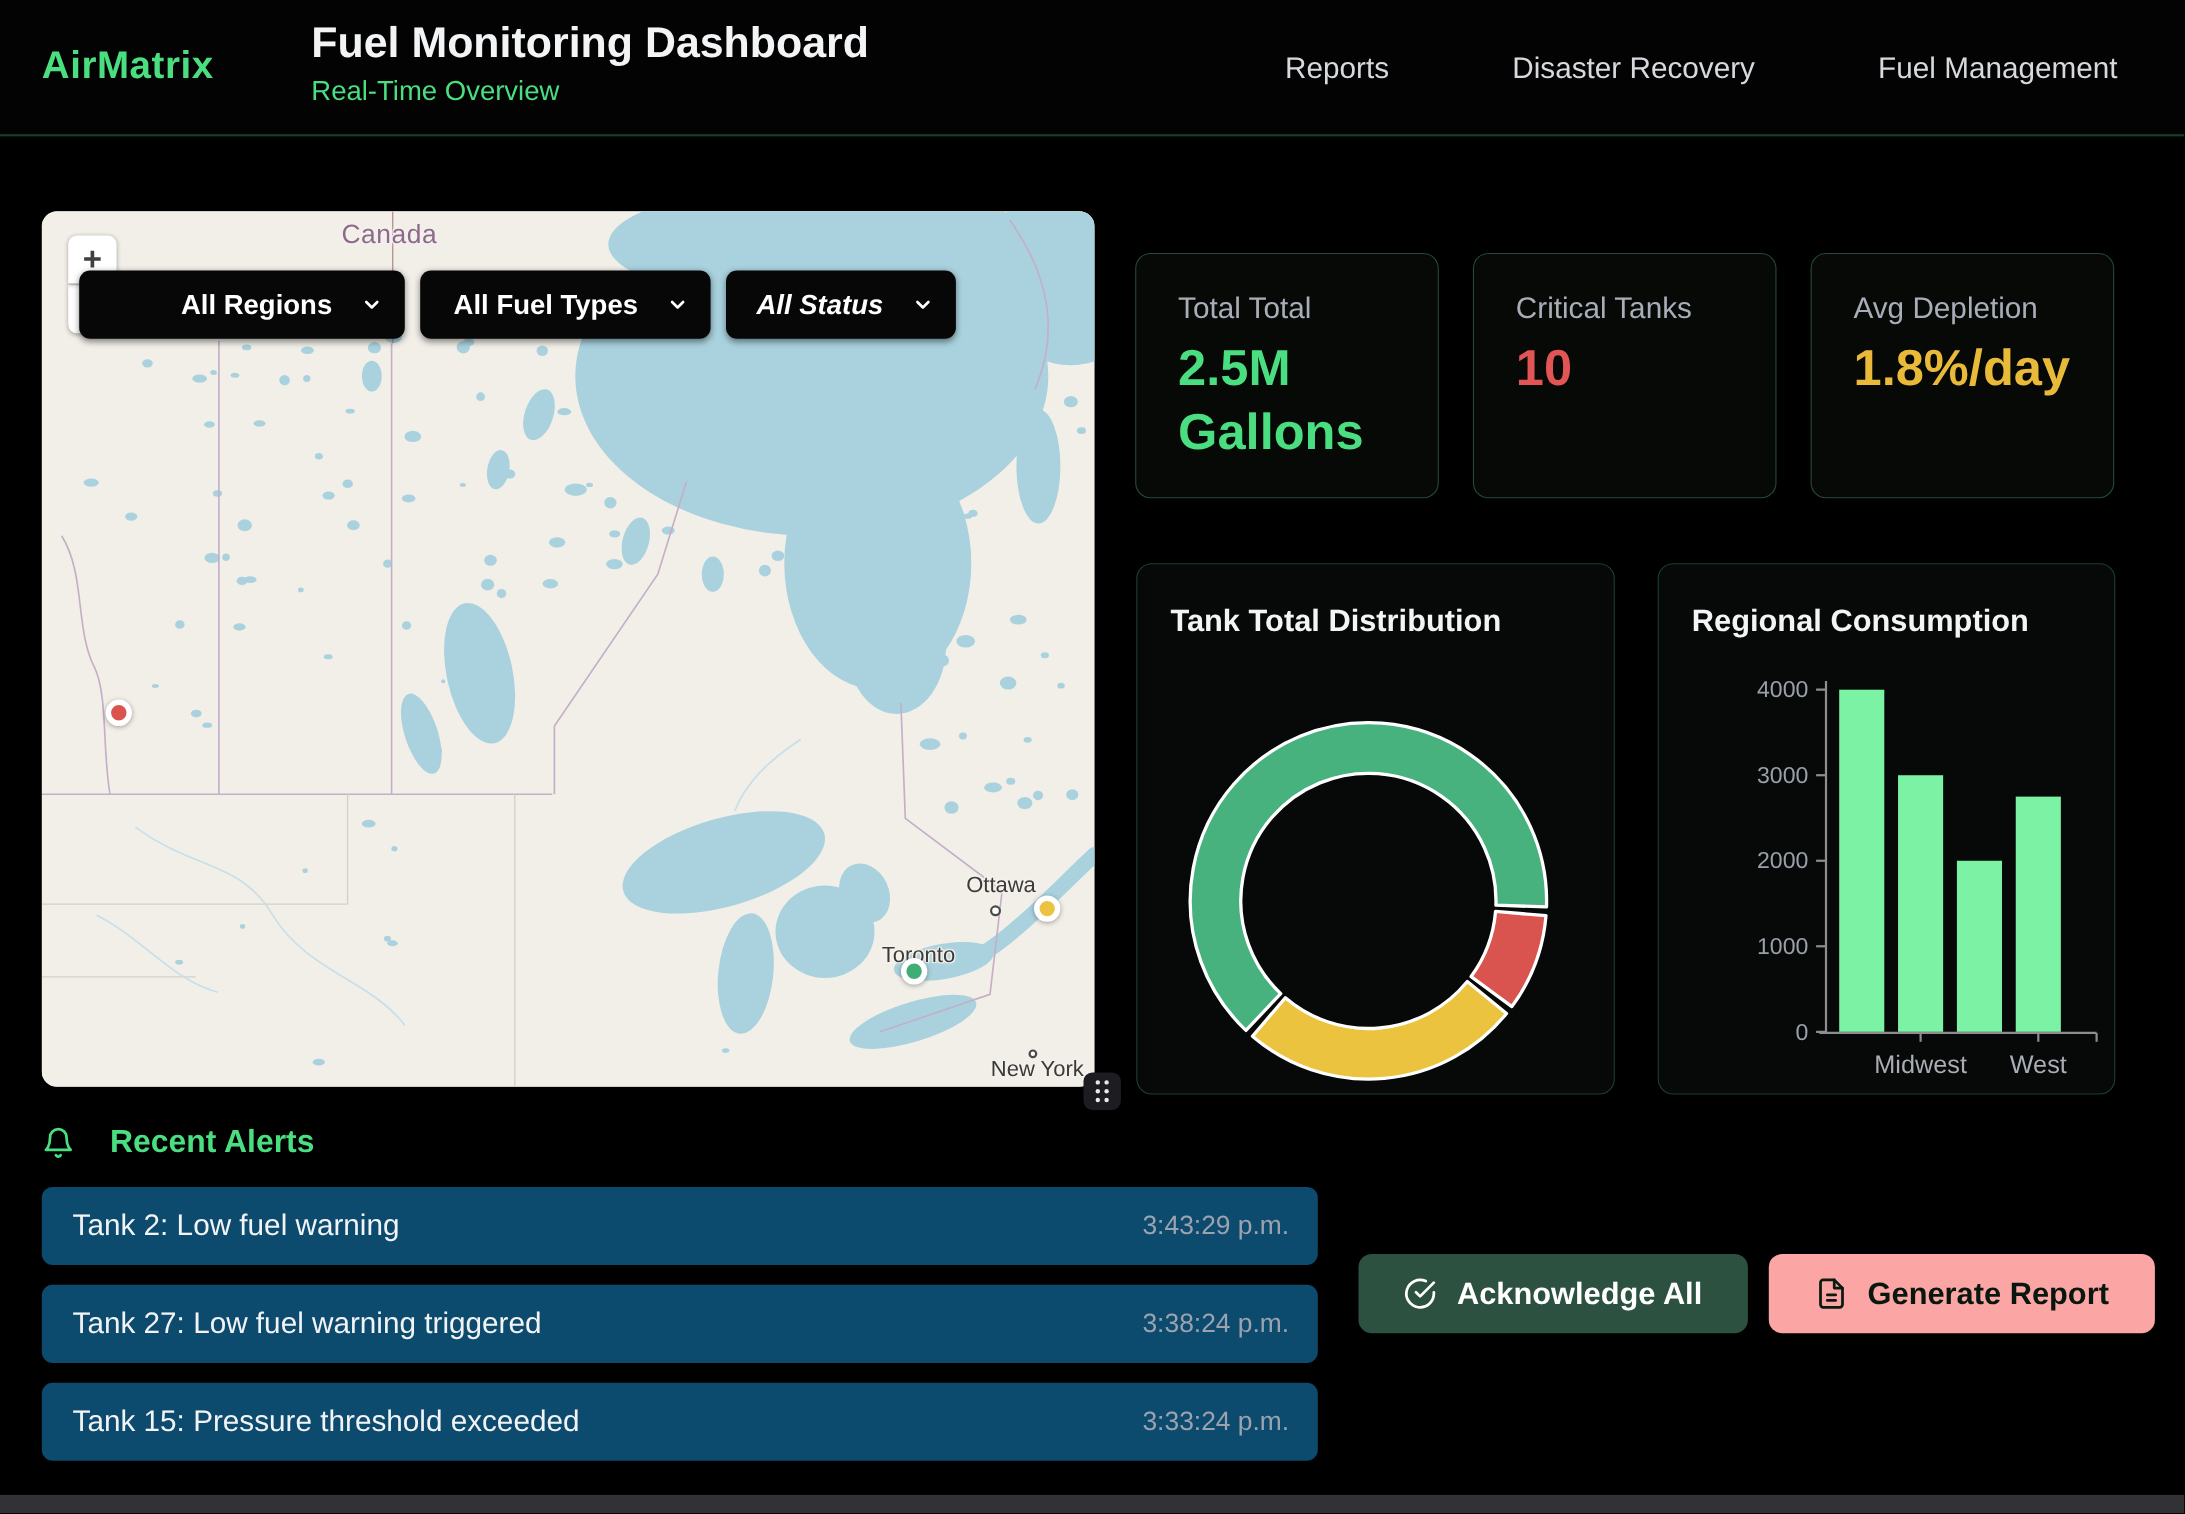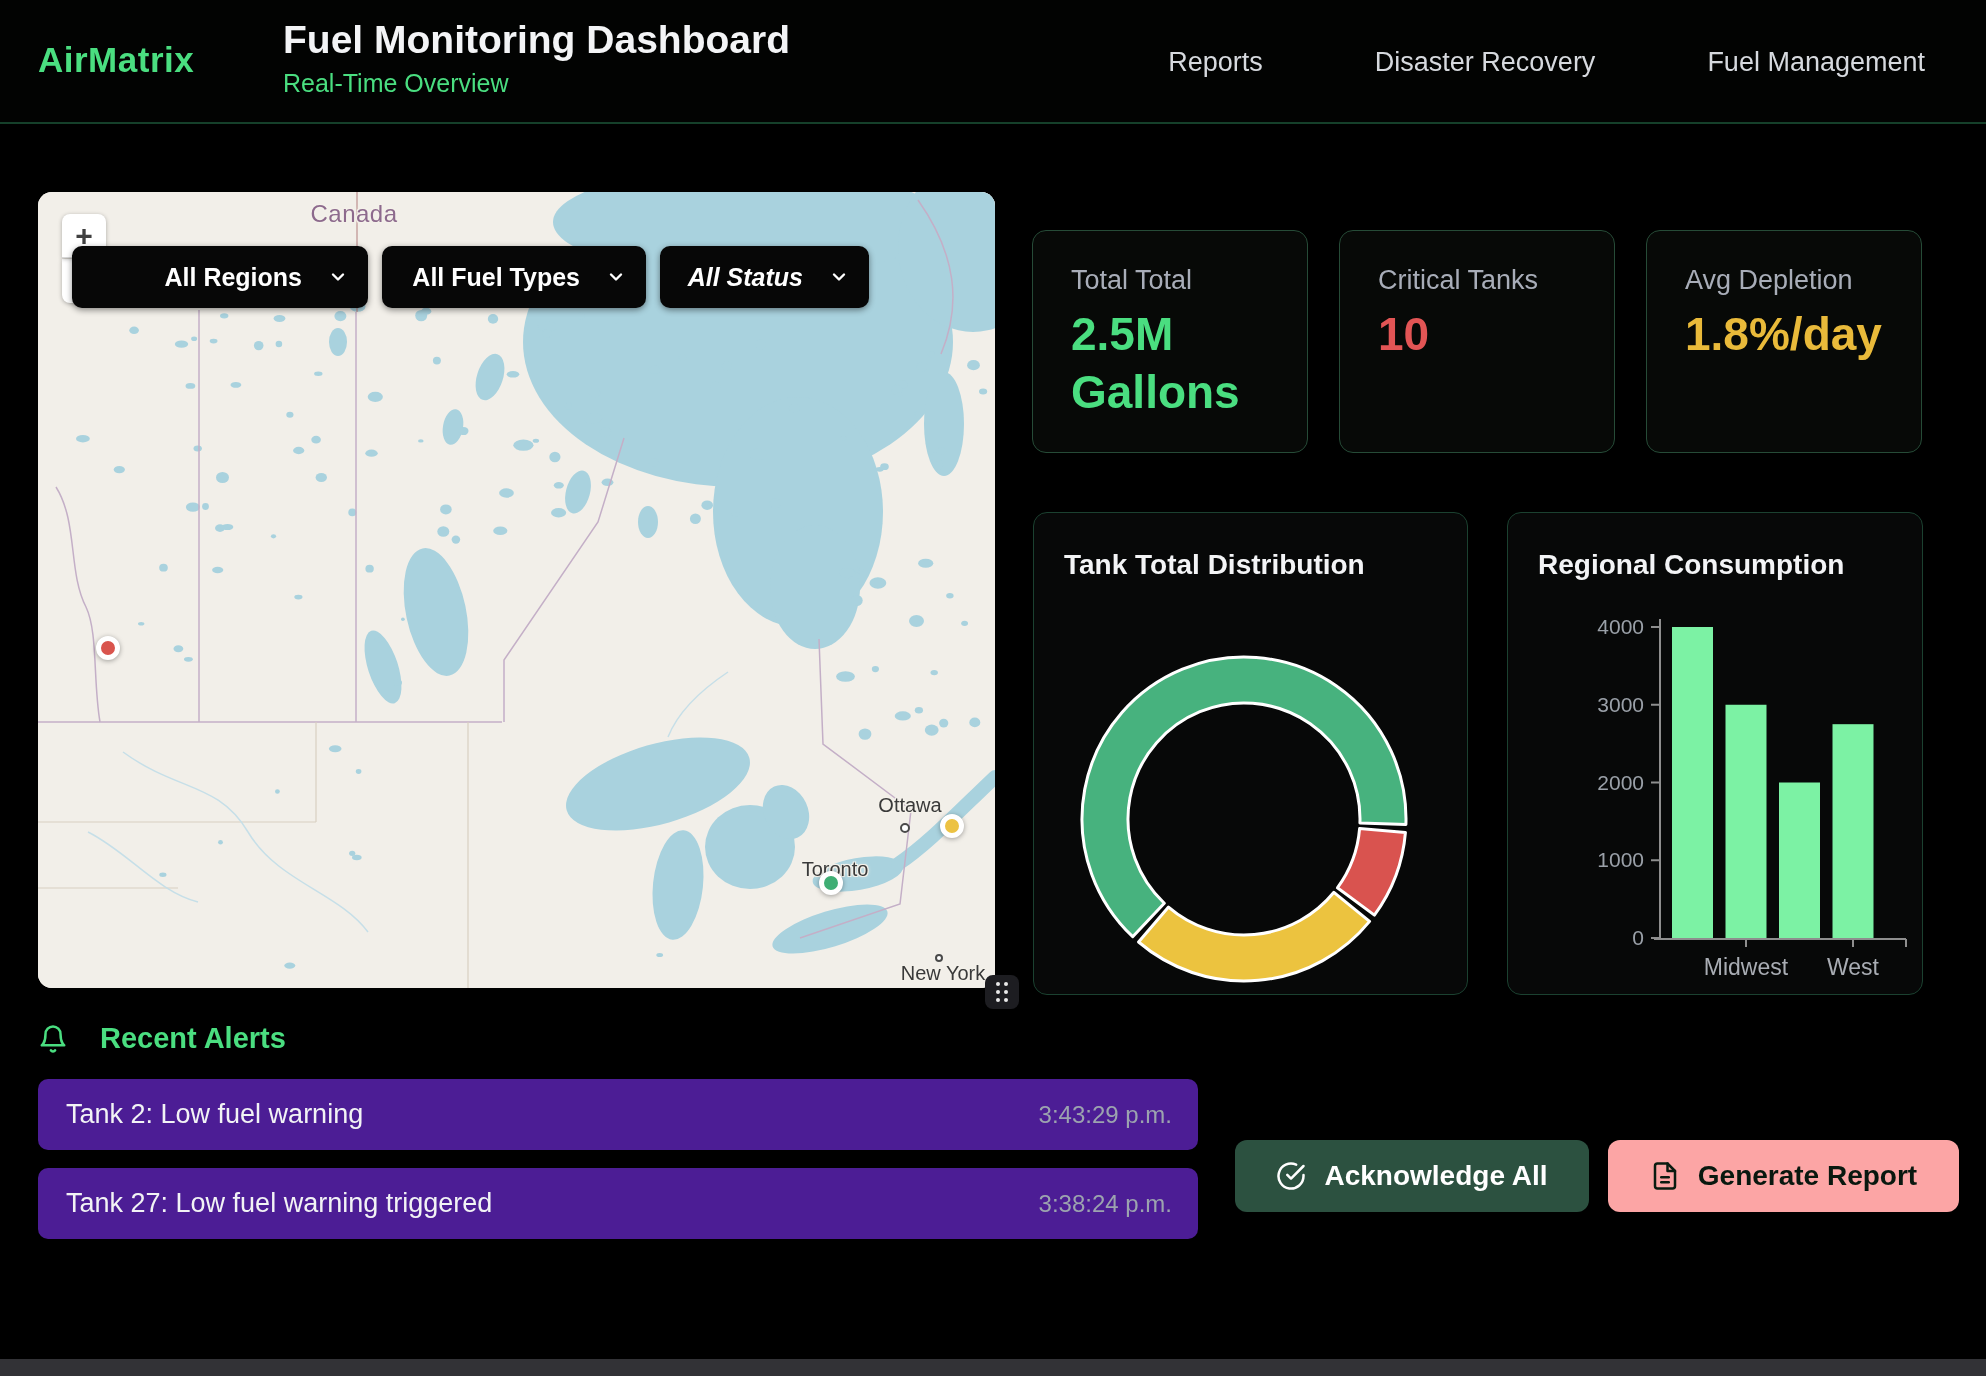--- a/index.html
+++ b/index.html
@@ -44,21 +44,21 @@
   
   .chart-card{position:absolute;top:512px;height:483px;background:#070808;border:1px solid #1b4130;border-radius:14px;overflow:hidden;}
   #donut-card{left:1033px;width:435px;}
   #bar-card{left:1507px;width:416px;}
   .chart-title{position:absolute;left:30px;top:36px;font-size:28px;font-weight:bold;color:#f3f4f6;z-index:2;}
   .chart-card svg{position:absolute;left:0;top:0;}
 
   
   #alerts-heading{position:absolute;left:38px;top:1022px;display:flex;align-items:center;gap:32px;}
   #alerts-heading span{font-size:29px;font-weight:bold;color:#4ade80;}
-  .alert-row{position:absolute;left:38px;width:1160px;height:71px;background:#4c1d95;border-radius:10px;
+  .alert-row{position:absolute;left:38px;width:1160px;height:71px;background:#0c4a6e;border-radius:10px;
     display:flex;align-items:center;justify-content:space-between;padding:0 26px 0 28px;}
   .alert-text{font-size:27px;color:#f2f3f5;}
   .alert-time{font-size:24px;color:#9ca3af;}
 
   
   .action-btn{position:absolute;top:1140px;height:72px;border:none;border-radius:12px;display:flex;align-items:center;justify-content:center;gap:18px;cursor:pointer;font-family:inherit;}
   #ack-btn{left:1235px;width:354px;background:#2c5140;}
   #ack-btn span{color:#fff;font-size:28px;font-weight:600;}
   #gen-btn{left:1608px;width:351px;background:#fca5a5;}
   #gen-btn span{color:#09180f;font-size:28px;font-weight:700;}
@@ -354,20 +354,24 @@
     <span>Recent Alerts</span>
   </div>
   <div class="alert-row" style="top:1079px;">
     <span class="alert-text">Tank 2: Low fuel warning</span>
     <span class="alert-time">3:43:29 p.m.</span>
   </div>
   <div class="alert-row" style="top:1168px;">
     <span class="alert-text">Tank 27: Low fuel warning triggered</span>
     <span class="alert-time">3:38:24 p.m.</span>
   </div>
+  <div class="alert-row" style="top:1257px;">
+    <span class="alert-text">Tank 15: Pressure threshold exceeded</span>
+    <span class="alert-time">3:33:24 p.m.</span>
+  </div>
 
   <button class="action-btn" id="ack-btn">
     <svg width="30" height="30" viewBox="0 0 24 24" fill="none" stroke="#ffffff" stroke-width="2" stroke-linecap="round" stroke-linejoin="round">
       <path d="M22 11.1V12a10 10 0 1 1-5.9-9.1"></path>
         <polyline points="22 4 12 14.01 9 11.01"></polyline>
     </svg>
     <span>Acknowledge All</span>
   </button>
   <button class="action-btn" id="gen-btn">
     <svg width="30" height="30" viewBox="0 0 24 24" fill="none" stroke="#0a1b10" stroke-width="2" stroke-linecap="round" stroke-linejoin="round">

